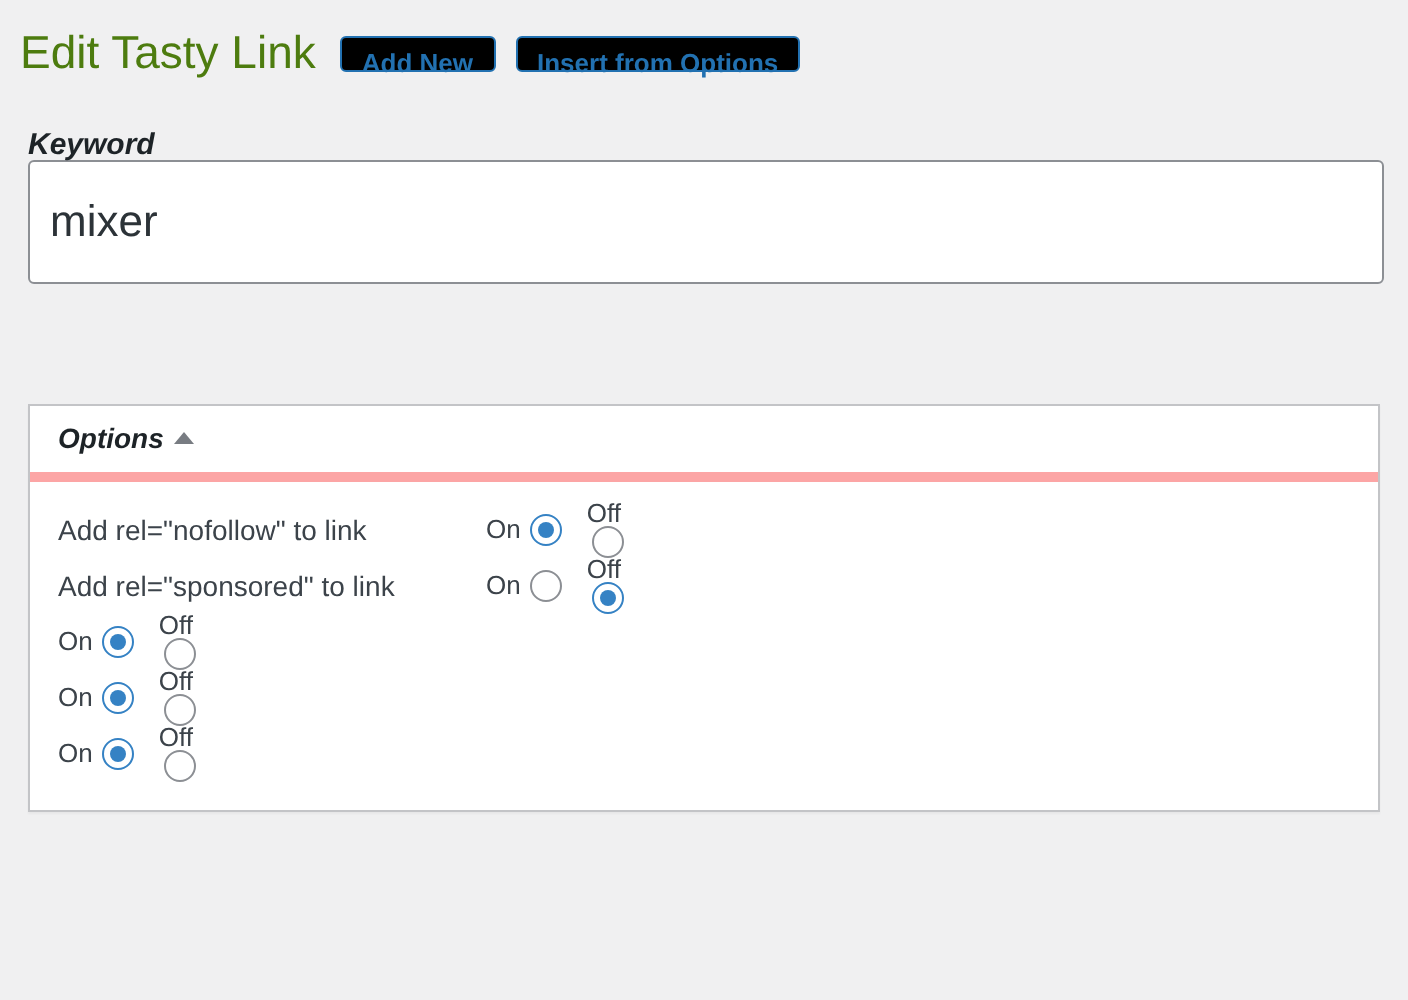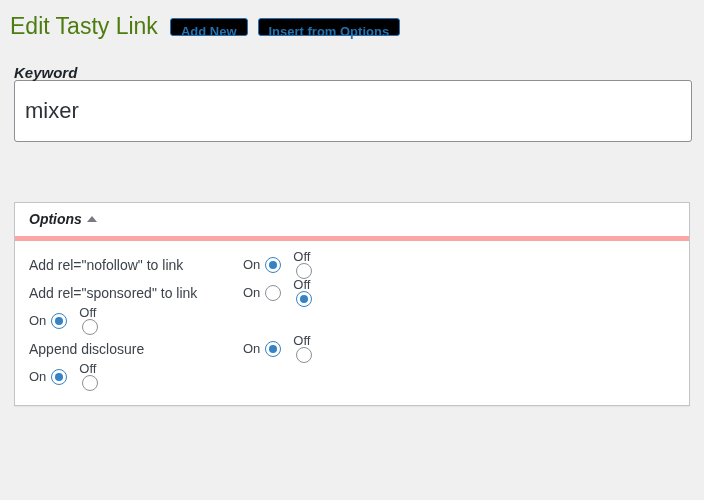--- a/index.html
+++ b/index.html
@@ -262,21 +262,20 @@
                 <span class="choice-text">On</span>
                 <span class="radio checked"></span>
               </label>
               <label class="choice">
                 <span class="choice-text">Off</span>
                 <span class="radio"></span>
               </label>
             </div>
           </div>
           <div class="opt-row">
-            <div class="opt-label">Append disclosure</div>
             <div class="opt-choices">
               <label class="choice">
                 <span class="choice-text">On</span>
                 <span class="radio checked"></span>
               </label>
               <label class="choice">
                 <span class="choice-text">Off</span>
                 <span class="radio"></span>
               </label>
             </div>

